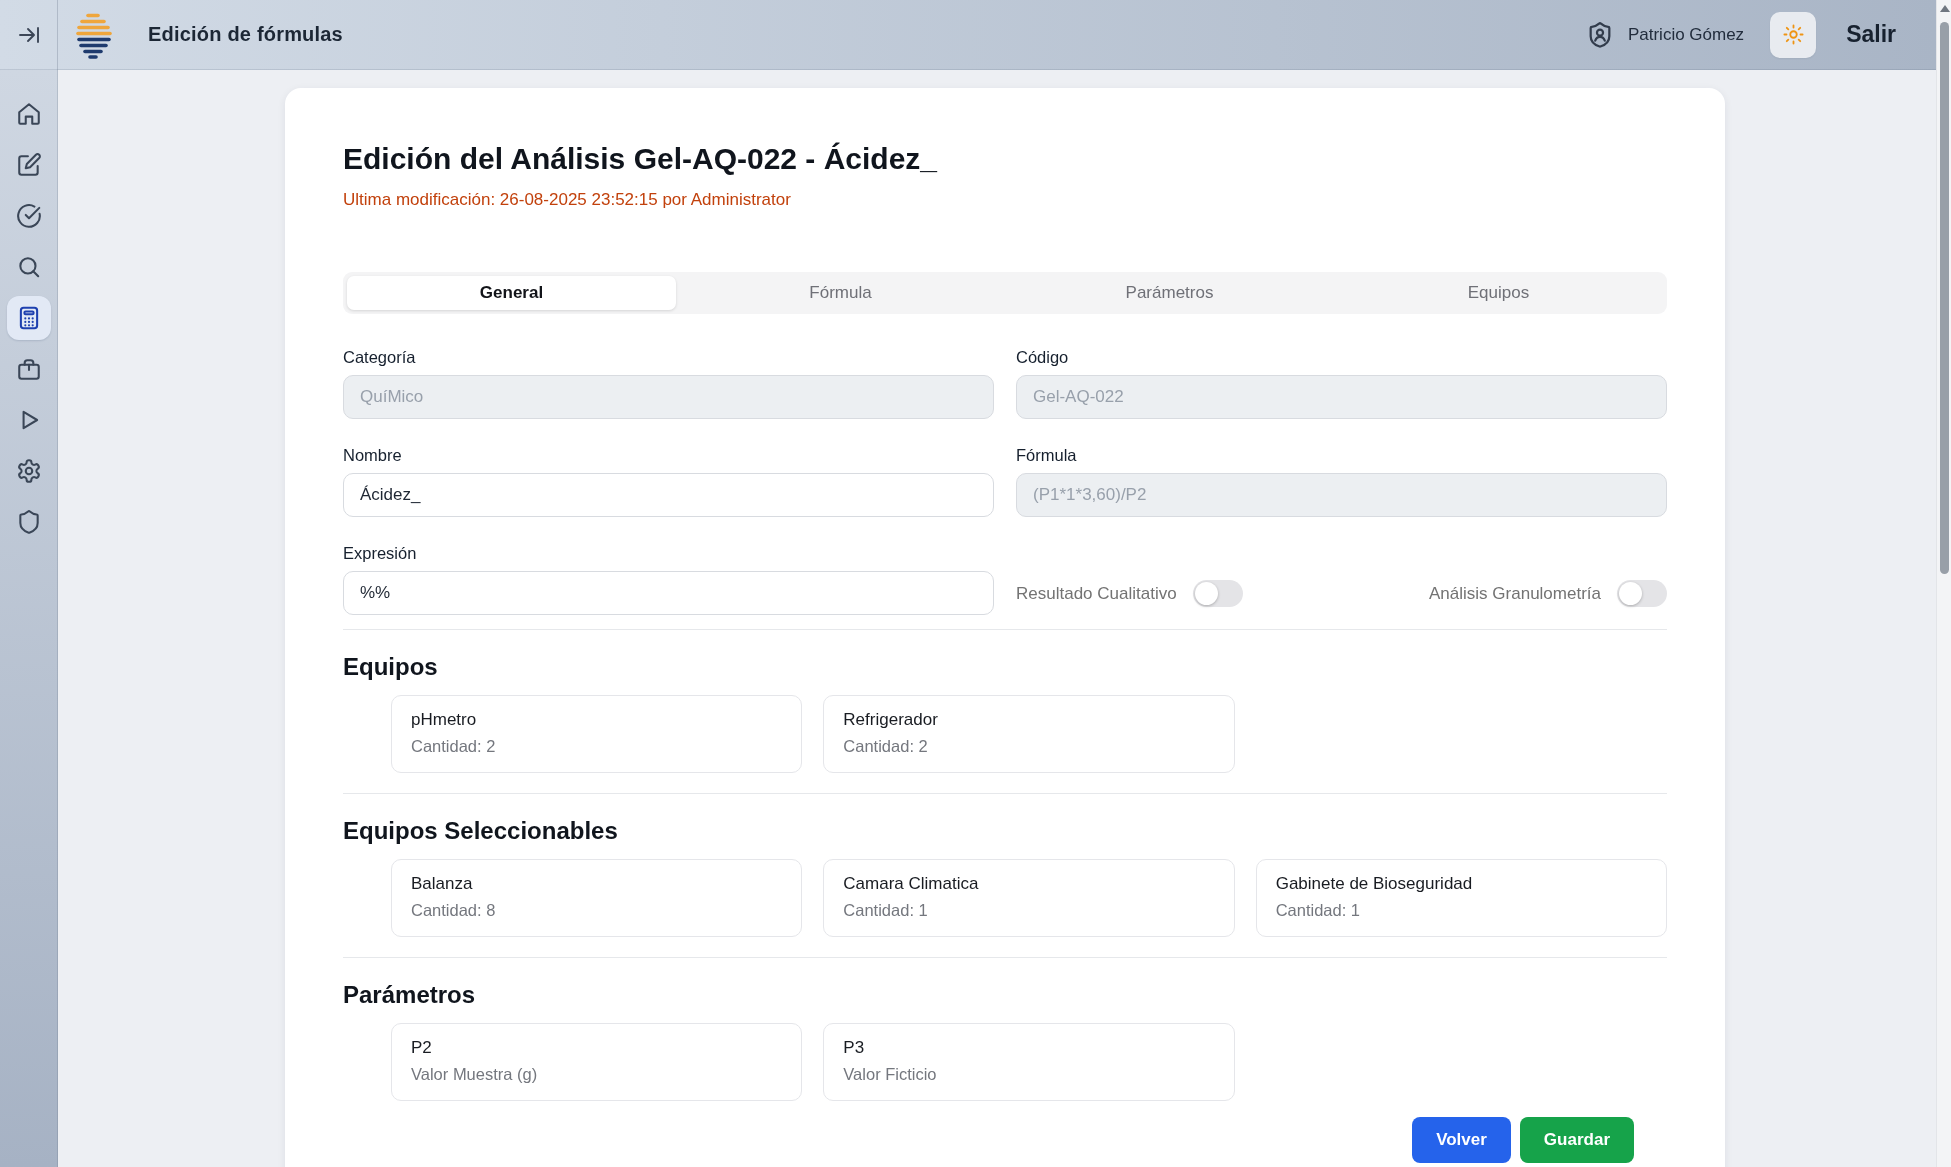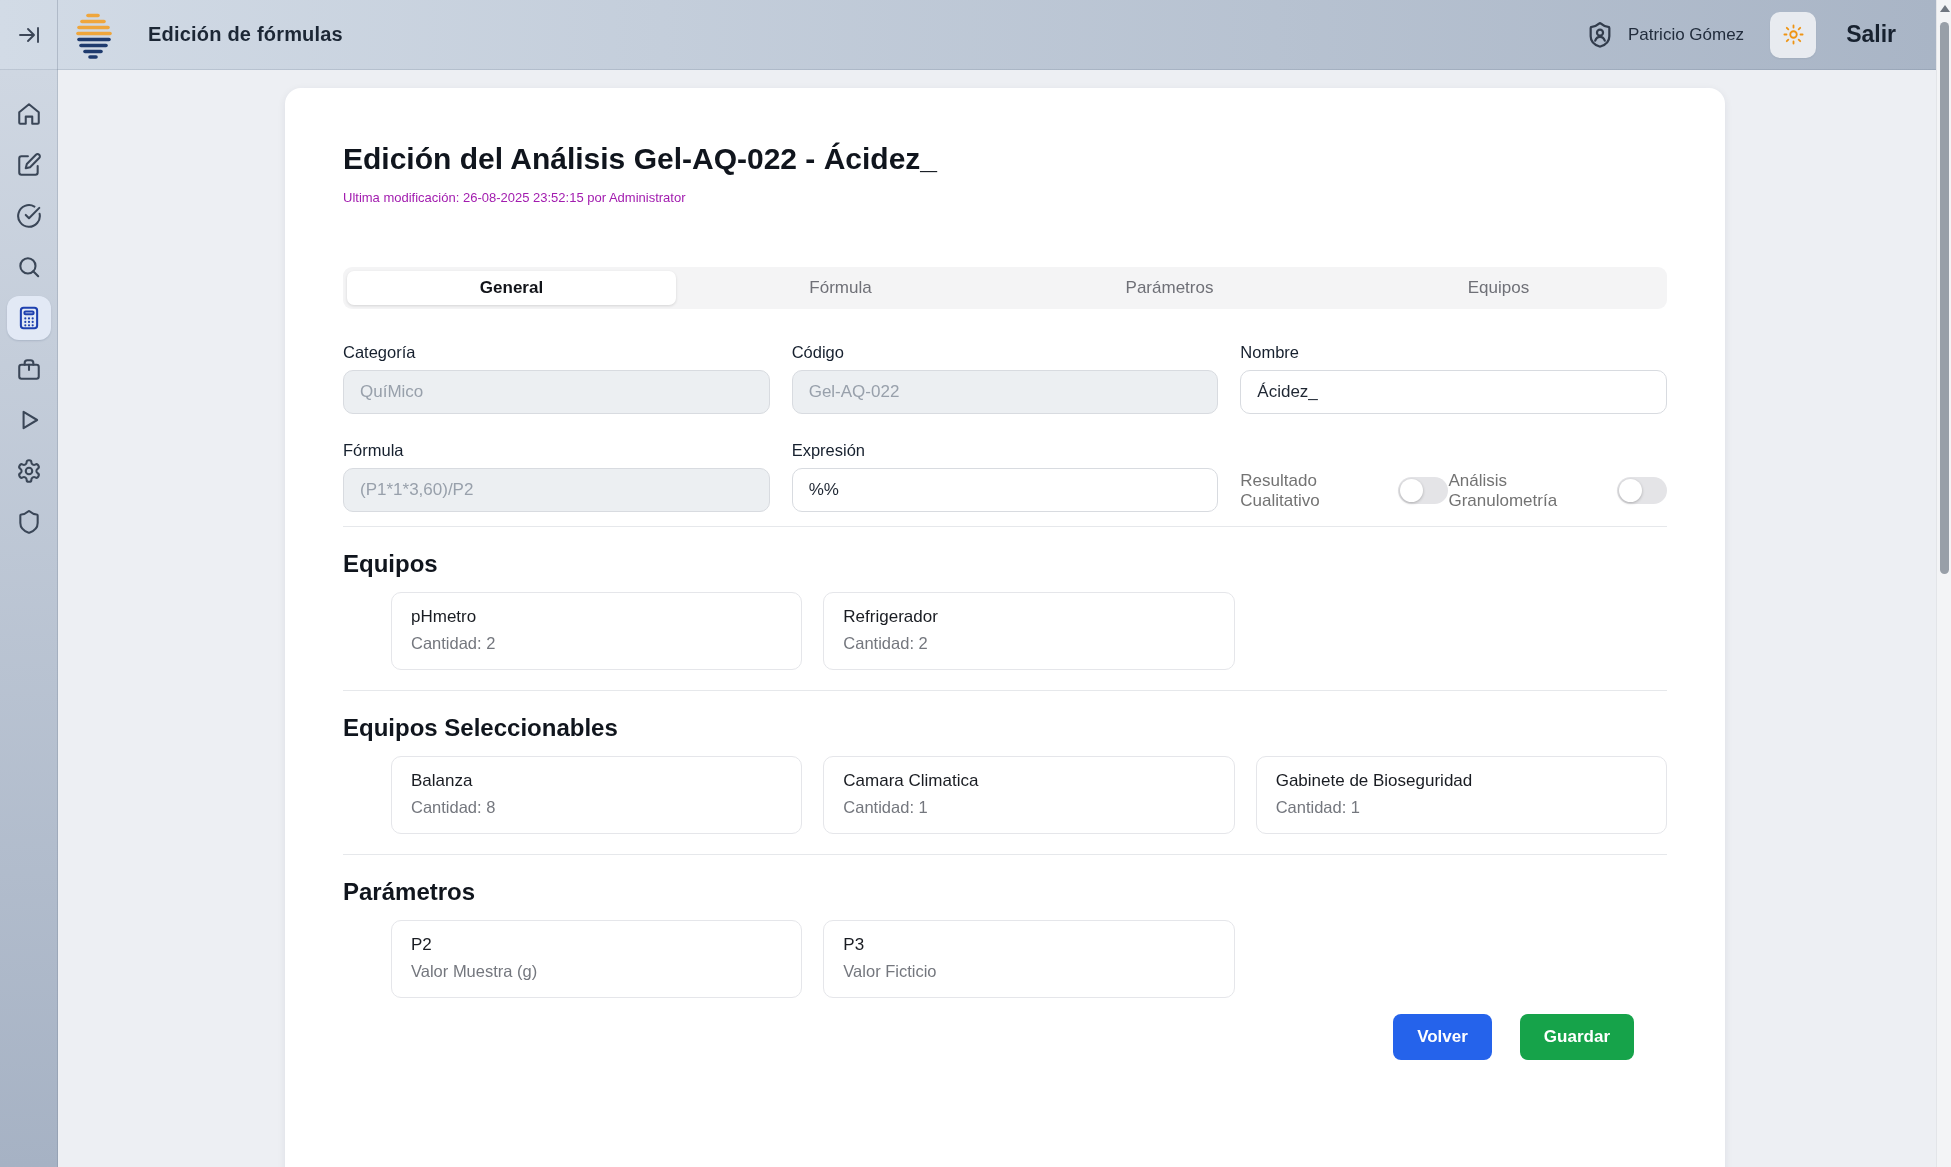--- a/index.html
+++ b/index.html
@@ -43,30 +43,30 @@
   .sb-thumb { position:absolute; top:22px; left:3px; width:9px; height:552px;
     background:#989fa8; border-radius:5px; }
 
   
   .main { position:absolute; left:58px; top:70px; width:1878px; height:1097px; }
   .card { position:absolute; left:227px; top:18px; width:1440px; height:1130px;
     background:#ffffff; border-radius:16px; box-shadow:0 2px 8px rgba(20,30,50,.07);
     padding:0 58px; }
 
   .page-title { margin-top:54px; font-size:30px; font-weight:700; color:#10151d; }
-  .page-sub { margin-top:14px; font-size:13px; color:#a21caf; }
+  .page-sub { margin-top:14px; font-size:17px; color:#c2410c; }
 
   .tabs { margin-top:62px; height:42px; background:#f4f4f5; border-radius:9px;
     display:flex; padding:4px; }
   .tab { flex:1; display:flex; align-items:center; justify-content:center;
     font-size:17px; color:#6f7077; font-weight:500; border-radius:7px; cursor:pointer; }
   .tab.active { background:#ffffff; color:#121419; font-weight:600;
     box-shadow:0 1px 3px rgba(0,0,0,.13); }
 
-  .form-grid { margin-top:34px; display:grid; grid-template-columns:1fr 1fr 1fr;
+  .form-grid { margin-top:34px; display:grid; grid-template-columns:1fr 1fr;
     column-gap:22px; row-gap:27px; }
   .field label { display:block; font-size:16.5px; color:#16202e; margin-bottom:8px; font-weight:500; }
   .field input { width:100%; height:44px; border:1px solid #d8dbe0; border-radius:10px;
     padding:0 16px; font-size:17px; font-family:inherit; color:#1f2733; background:#fff; outline:none; }
   .field input.ro { background:#eceff2; color:#98a0ab; }
 
   .toggle-cell { display:flex; align-items:center; justify-content:space-between; padding-top:28px; }
   .toggle-group { display:flex; align-items:center; }
   .toggle-label { font-size:17px; color:#737373; margin-right:16px; }
   .switch { width:50px; height:27px; background:#e4e4e7; border-radius:14px; position:relative;
@@ -76,21 +76,21 @@
 
   .divider { margin-top:20px; height:1px; background:#e6e8eb; }
   .divider.first { margin-top:14px; }
   .sec-title { margin-top:23px; font-size:24px; font-weight:700; color:#10151d; }
   .cards { margin-top:14px; display:grid; grid-template-columns:repeat(3,1fr); gap:21px;padding-left:48px; }
   .mini-card { border:1px solid #e5e6ea; border-radius:10px; background:#fff;
     padding:14px 19px; height:78px; }
   .mini-card .mc-name { font-size:17px; color:#191c22; font-weight:500; }
   .mini-card .mc-qty { margin-top:7px; font-size:16.5px; color:#74777e; }
 
-  .actions { margin-top:16px; display:flex; justify-content:flex-end; gap:28px; padding-right:33px; }
+  .actions { margin-top:16px; display:flex; justify-content:flex-end; gap:9px; padding-right:33px; }
   .btn { height:46px; border:none; border-radius:8px; cursor:pointer; color:#fff;
     font-family:inherit; font-size:17px; font-weight:600; padding:0 24px; }
   .btn-volver { background:var(--volver,#2563eb); }
   .btn-guardar { background:var(--guardar,#16a34a); }
 
   svg.ic { fill:none; stroke:currentColor; stroke-width:1.9; stroke-linecap:round; stroke-linejoin:round; }
 </style>
 </head>
 <body>
 

